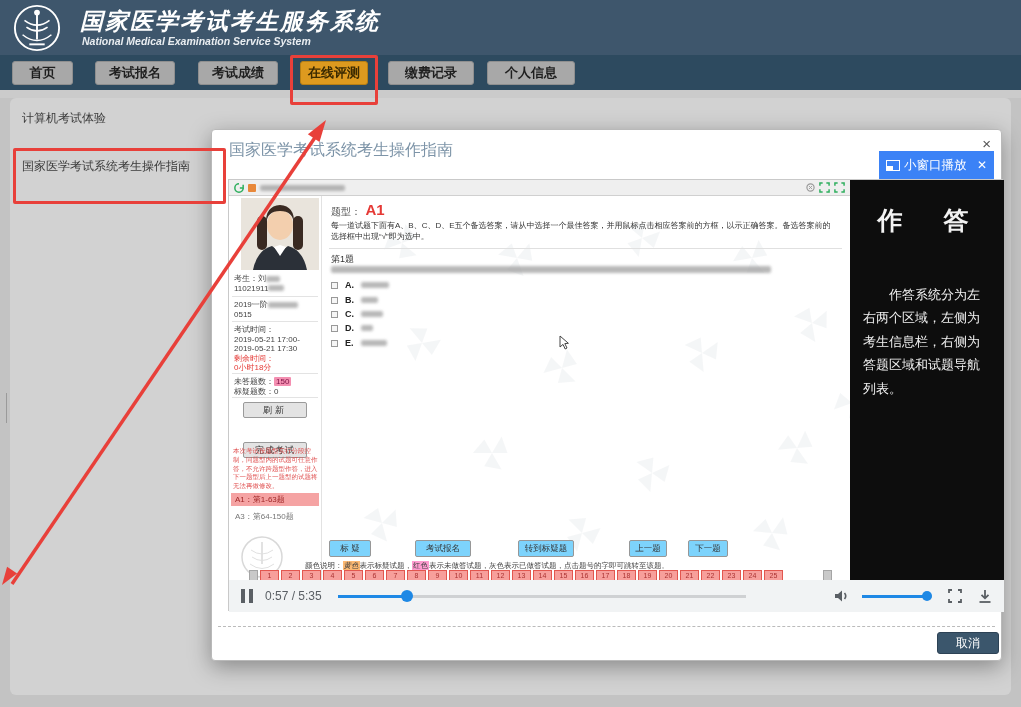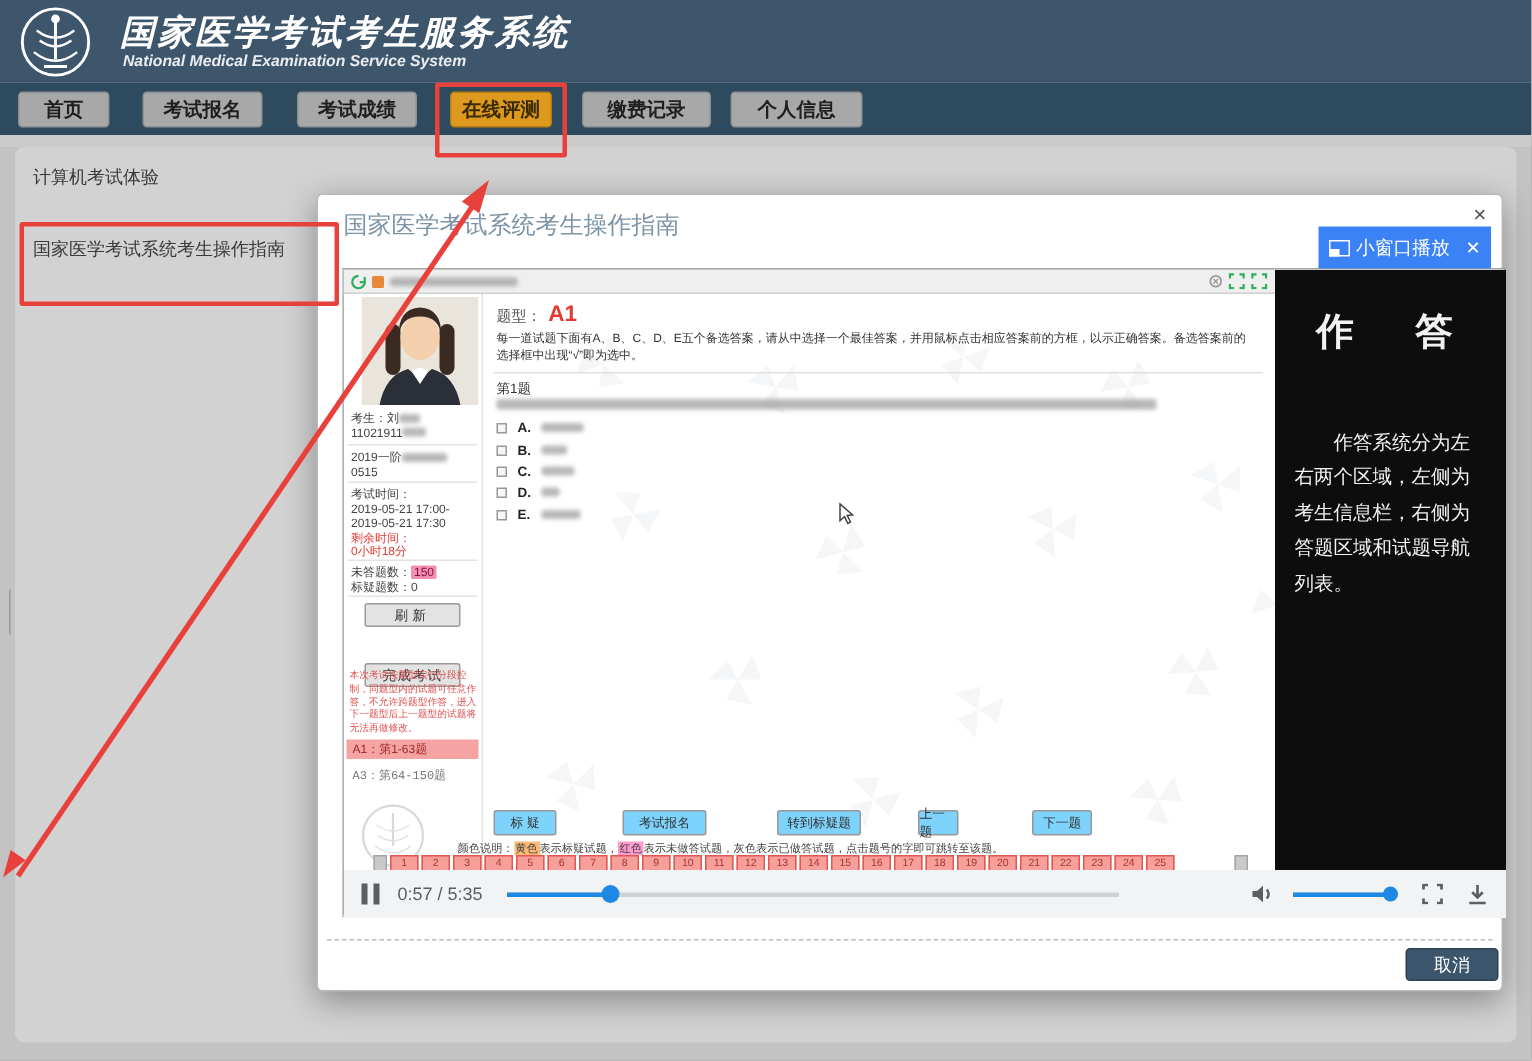--- a/index.html
+++ b/index.html
@@ -50,37 +50,37 @@
   .lcol { position:absolute; left:0; top:16px; width:93px; height:384px; border-right:1px solid #e2e2e2; font-size:8px; color:#444; }
   .lrow { position:absolute; left:5px; right:4px; line-height:1.2; }
   .ldiv { position:absolute; left:3px; right:3px; border-top:1px solid #e3e3e3; }
   .red-t { color:#e53935; }
   .hl-pink { background:#f48fb1; color:#7b1144; padding:0 2px; border-radius:1px; }
   .vbtn { position:absolute; left:14px; width:64px; height:16px; background:#e3e3e3; border:1px solid #9a9a9a;
           border-radius:2px; font-size:9px; color:#333; display:flex; align-items:center; justify-content:center; letter-spacing:3px; }
   .notice { position:absolute; left:4px; right:3px; font-size:6.5px; line-height:1.35; color:#e05050; }
   .sec-row { position:absolute; left:2px; right:2px; height:13px; font-size:8px; display:flex; align-items:center; padding-left:4px; }
   .sec-a1 { background:#f5a3a3; color:#a02828; }
-  .sec-a3 { color:#777;font-family:Liberation Mono, monospace; }
+  .sec-a3 { color:#777; }
   .faint-logo { position:absolute; left:10px; top:338px; opacity:.45; }
   
   .qmain { position:absolute; left:94px; top:16px; width:527px; height:384px; }
   .qtype-lab { font-size:10px; color:#555; }
   .qtype-val { font-size:15px; font-weight:bold; color:#e53935; }
   .instr { position:absolute; left:8px; top:24px; width:505px; font-size:8px; color:#333; line-height:1.4; }
   .qdiv { position:absolute; left:6px; right:8px; top:52px; border-top:1px solid #e0e0e0; }
   .qlabel { position:absolute; left:8px; top:57px; font-size:9px; color:#333; }
   .opt { position:absolute; left:8px; display:flex; align-items:center; gap:7px; }
   .opt .cb { width:7px; height:7px; border:1px solid #999; background:#f6f6f6; }
   .opt .ol { font-size:9px; font-weight:bold; color:#222; }
   
   .tbtn { position:absolute; top:360px; height:17px; background:#7dd3fc; border:1px solid #979797; border-radius:2px;
           font-size:8.5px; color:#333; display:flex; align-items:center; justify-content:center; }
   .legend { position:absolute; left:76px; top:381px; font-size:7.5px; color:#444; white-space:nowrap; }
-  .lg-y { background:#fdba74; padding:0 1px; }
+  .lg-y { background:#fdba74; padding:0 1px;font-style:italic; }
   .lg-r { background:#ff9bd0; padding:0 1px; }
   .strip { position:absolute; left:20px; top:390px; height:11px; display:flex; gap:2px; align-items:center; }
   .scrollbtn { width:9px; height:11px; background:#c9c9c9; border:1px solid #a5a5a5; }
   .qnum { width:19px; height:11px; background:#f79f9b; border:1px solid #e2574f; font-size:7px; color:#a33;
           display:flex; align-items:center; justify-content:center; }
   .wm { position:absolute; width:46px; height:46px; opacity:.06; pointer-events:none; }
   .cursor { position:absolute; left:330px; top:155px; }
   
   .black-panel { position:absolute; left:621px; top:0; width:154px; height:400px; background:#0d0d0d; color:#f2f2f2; }
   .bp-title { text-align:center; margin-top:24px; font-size:25px; font-weight:bold; letter-spacing:8px; }
@@ -362,21 +362,21 @@
             </div>
         </div>
 
         <svg class="cursor" width="11" height="15" viewBox="0 0 11 15">
           <path d="M1 1 L1 12 L4 9.4 L6.2 14 L8 13 L5.8 8.6 L9.4 8.3 Z" fill="#fff" stroke="#444" stroke-width="1"></path>
         </svg>
 
         <div class="tbtn" style="left:100px;width:42px">标 疑</div>
         <div class="tbtn" style="left:186px;width:56px">考试报名</div>
         <div class="tbtn" style="left:289px;width:56px">转到标疑题</div>
-        <div class="tbtn" style="left:383px;width:27px">上一题</div>
+        <div class="tbtn" style="left:400px;width:38px">上一题</div>
         <div class="tbtn" style="left:459px;width:40px">下一题</div>
 
         <div class="legend">
           <span>颜色说明：</span><span class="lg-y">黄色</span><span>表示标疑试题，</span><span class="lg-r">红色</span><span>表示未做答试题，灰色表示已做答试题，点击题号的字即可跳转至该题。</span>
         </div>
 
         <div class="strip">
           <span class="scrollbtn"></span>
         <span class="qnum">1</span>
             <span class="qnum">2</span>

